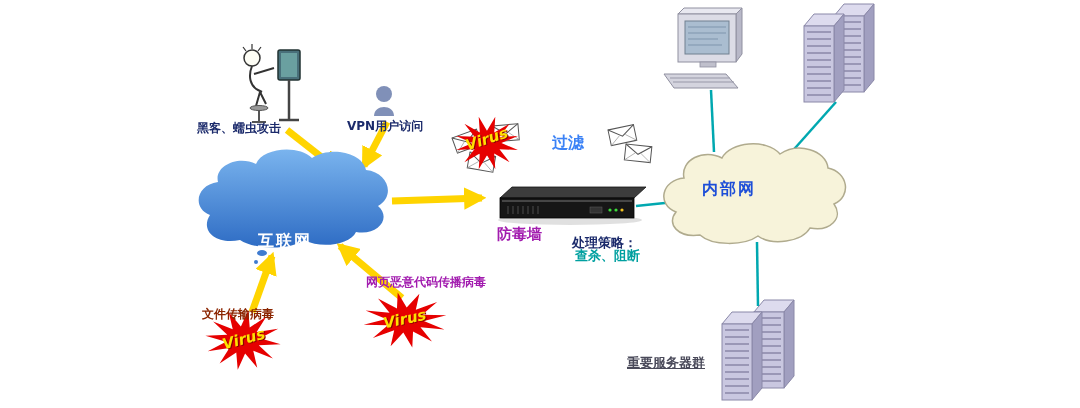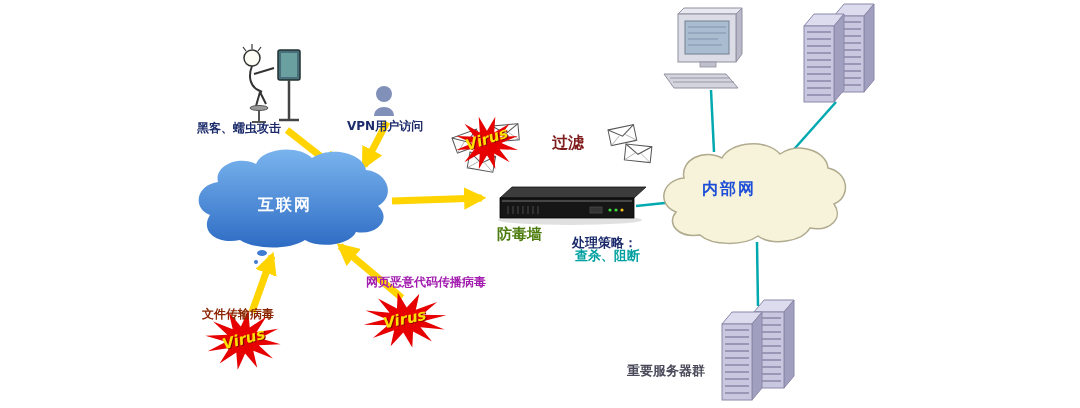--- a/index.html
+++ b/index.html
@@ -13,24 +13,24 @@
   .stage svg{position:absolute;left:0;top:0;}
   .lbl{
     position:absolute;
     white-space:nowrap;
     font-weight:bold;
     line-height:1.1;
   }
   .lbl-navy{color:#1b2a6b;font-size:12px;}
   .lbl-maroon{color:#8b2500;font-size:12px;}
   .lbl-darkred{color:#a21caf;font-size:12px;}
-  .lbl-red-big{color:#7f1d1d;font-size:16px;}
-  .lbl-red-mid{color:#4d7c0f;font-size:15px;}
+  .lbl-red-big{color:#3b82f6;font-size:16px;}
+  .lbl-red-mid{color:#a21caf;font-size:15px;}
   .lbl-teal{color:#00a0a0;font-size:13px;}
-  .lbl-internet{color:#ffffff;font-size:16px;letter-spacing:2px;}
+  .lbl-internet{color:#ffffff;font-size:16px;letter-spacing:2px;margin-top:36px;}
   .lbl-internal{color:#1d4ed8;font-size:16px;letter-spacing:2px;}
   .lbl-servergroup{color:#4a4a5a;font-size:13px;}
   .virus-text{
     position:absolute;
     color:#ffe000;
     font-style:italic;
     font-weight:bold;
     font-size:15px;
     text-shadow:1px 1px 0 #8a0000;
   }
@@ -160,21 +160,21 @@
   </svg>
 
   <div class="lbl lbl-navy" style="left:197px;top:122px;">黑客、蠕虫攻击</div>
   <div class="lbl lbl-navy" style="left:347px;top:120px;">VPN用户访问</div>
   <div class="lbl lbl-internet" style="left:258px;top:196px;">互联网</div>
   <div class="lbl lbl-red-big" style="left:552px;top:134px;">过滤</div>
   <div class="lbl lbl-red-mid" style="left:497px;top:226px;">防毒墙</div>
   <div class="lbl lbl-navy" style="left:572px;top:230px;font-size:13px;margin-top:6px;">处理策略：</div>
   <div class="lbl lbl-teal" style="left:575px;top:249px;">查杀、阻断</div>
   <div class="lbl lbl-internal" style="left:702px;top:180px;">内部网</div>
-  <div class="lbl lbl-servergroup" style="left:627px;top:364px;">重要服务器群</div>
+  <div class="lbl lbl-servergroup" style="left:627px;top:356px;text-decoration:underline;">重要服务器群</div>
   <div class="lbl lbl-maroon" style="left:202px;top:288px;margin-top:20px;">文件传输病毒</div>
   <div class="lbl lbl-darkred" style="left:366px;top:276px;">网页恶意代码传播病毒</div>
 
   <div class="virus-text" style="left:465px;top:130px;transform:rotate(-18deg);">Virus</div>
   <div class="virus-text" style="left:222px;top:330px;transform:rotate(-15deg);">Virus</div>
   <div class="virus-text" style="left:383px;top:310px;transform:rotate(-12deg);">Virus</div>
 
 </div>
 
 </body></html>

